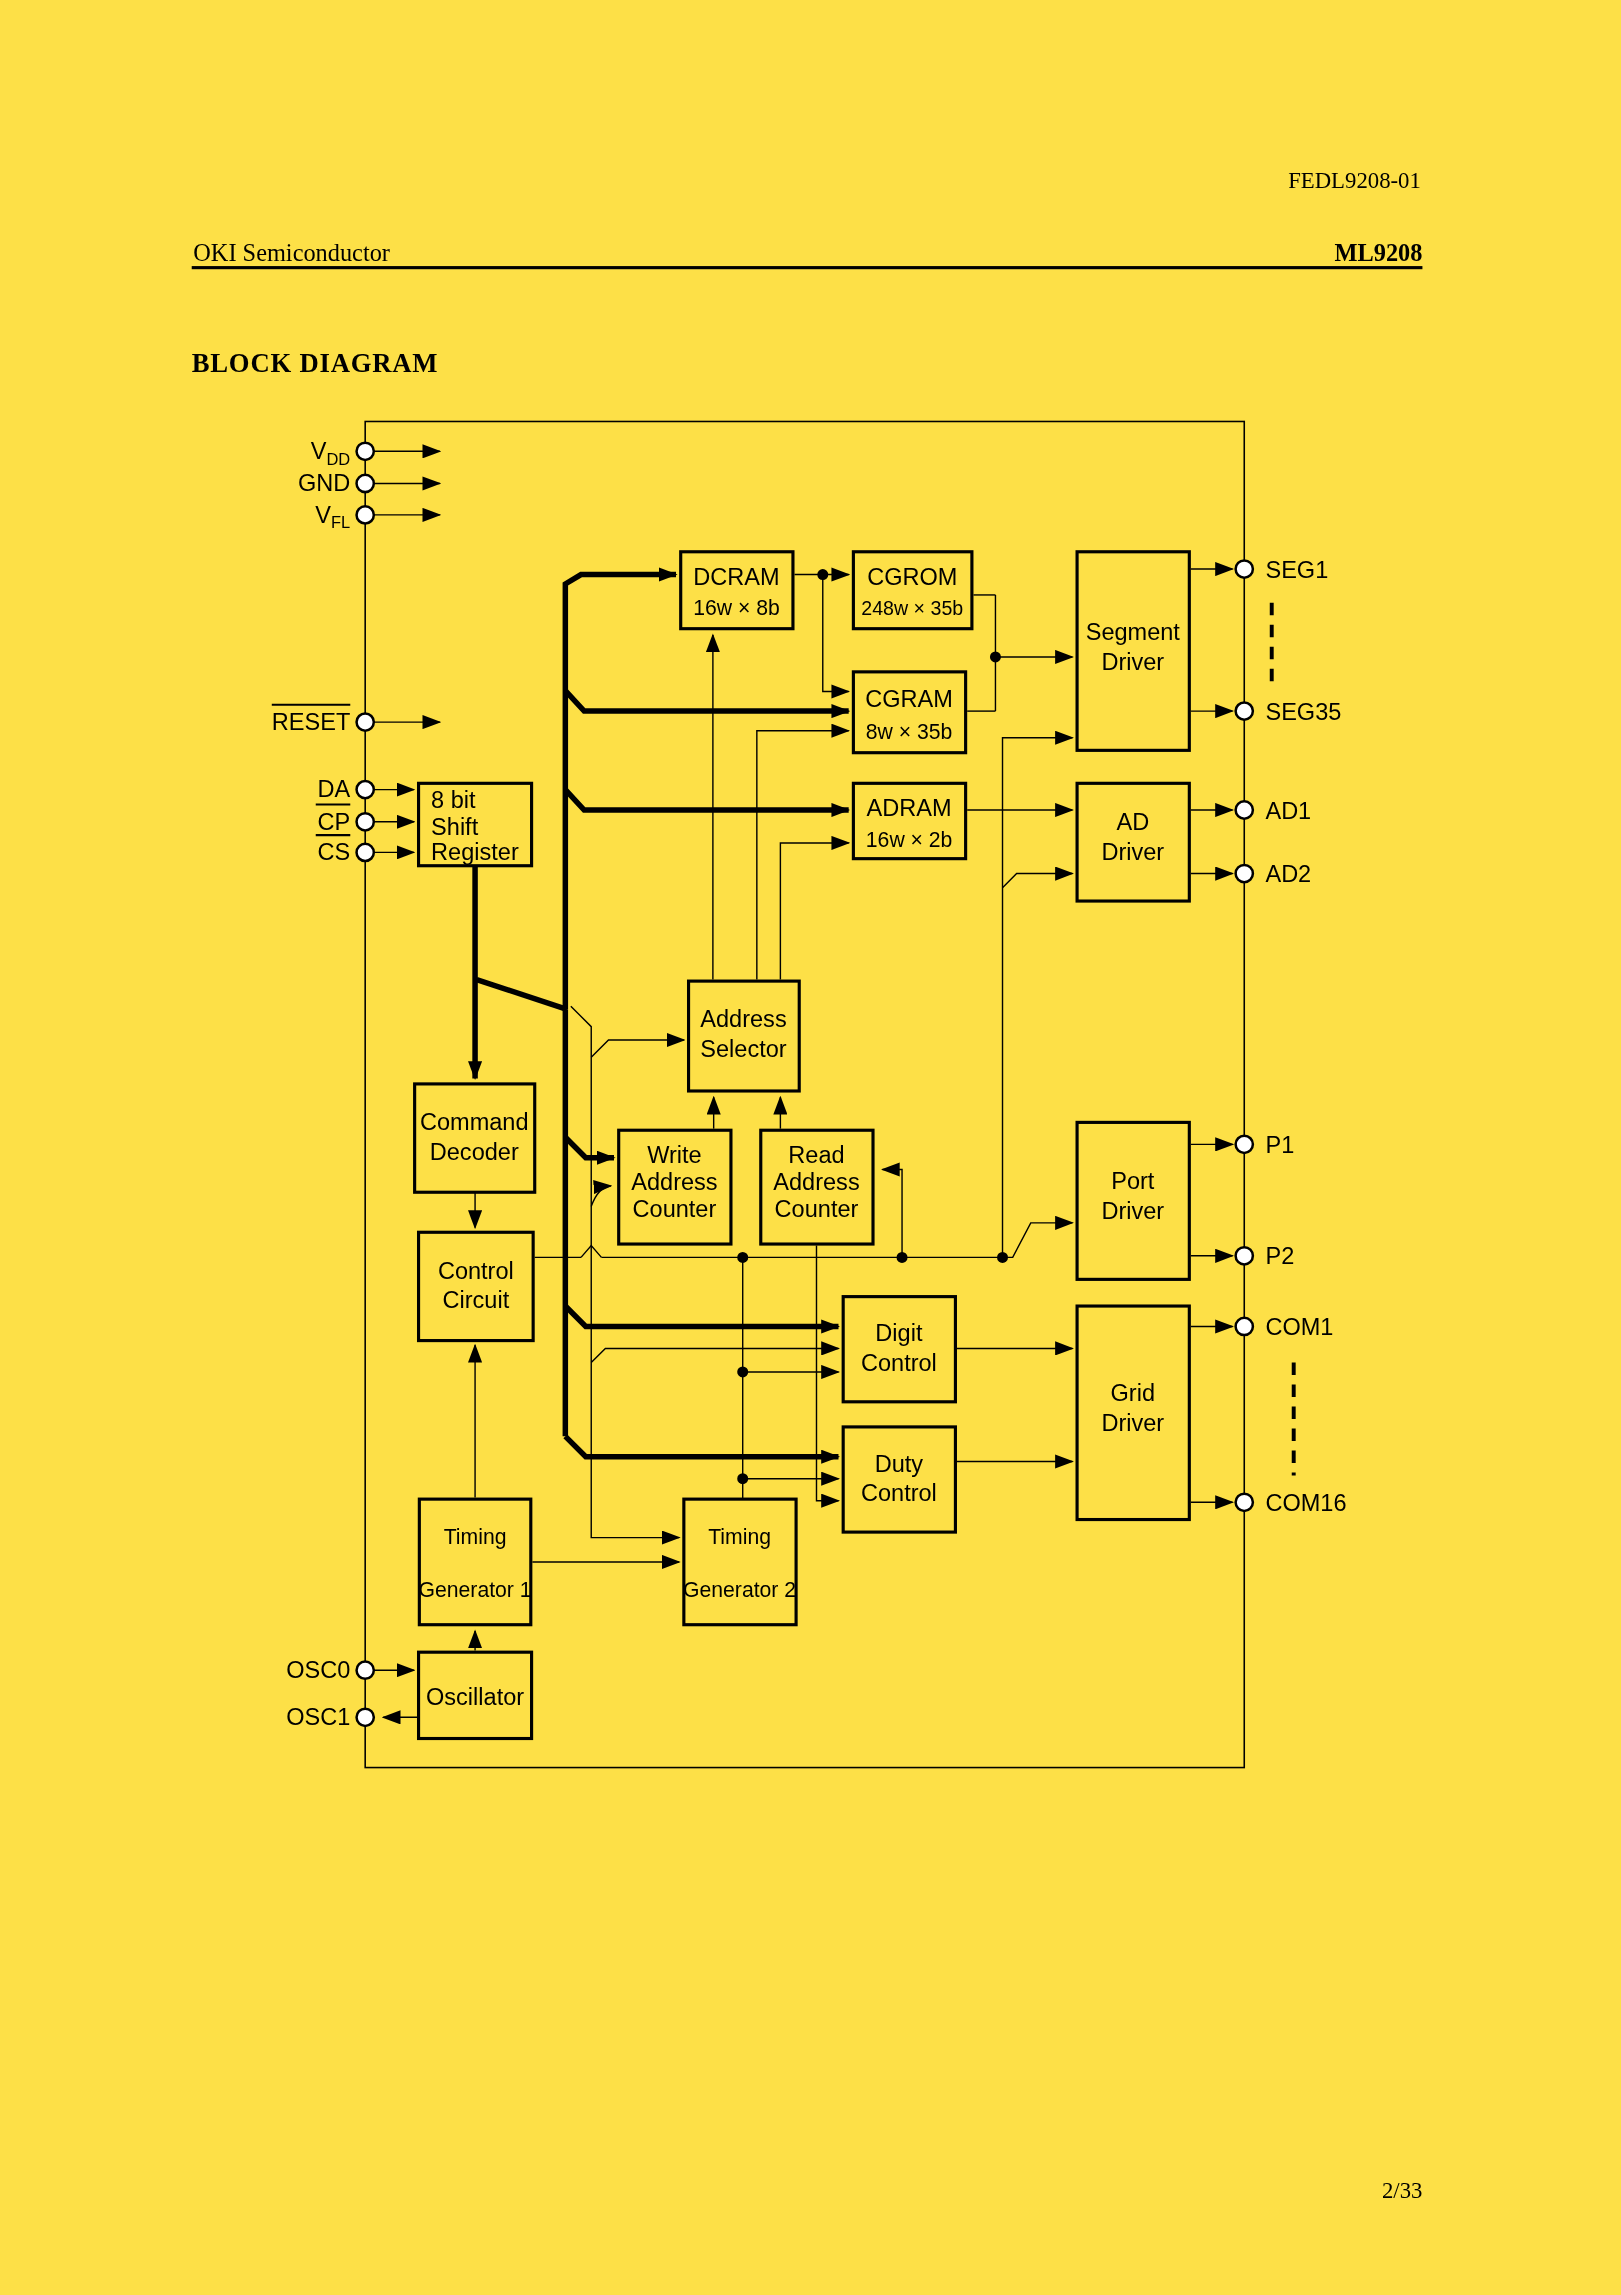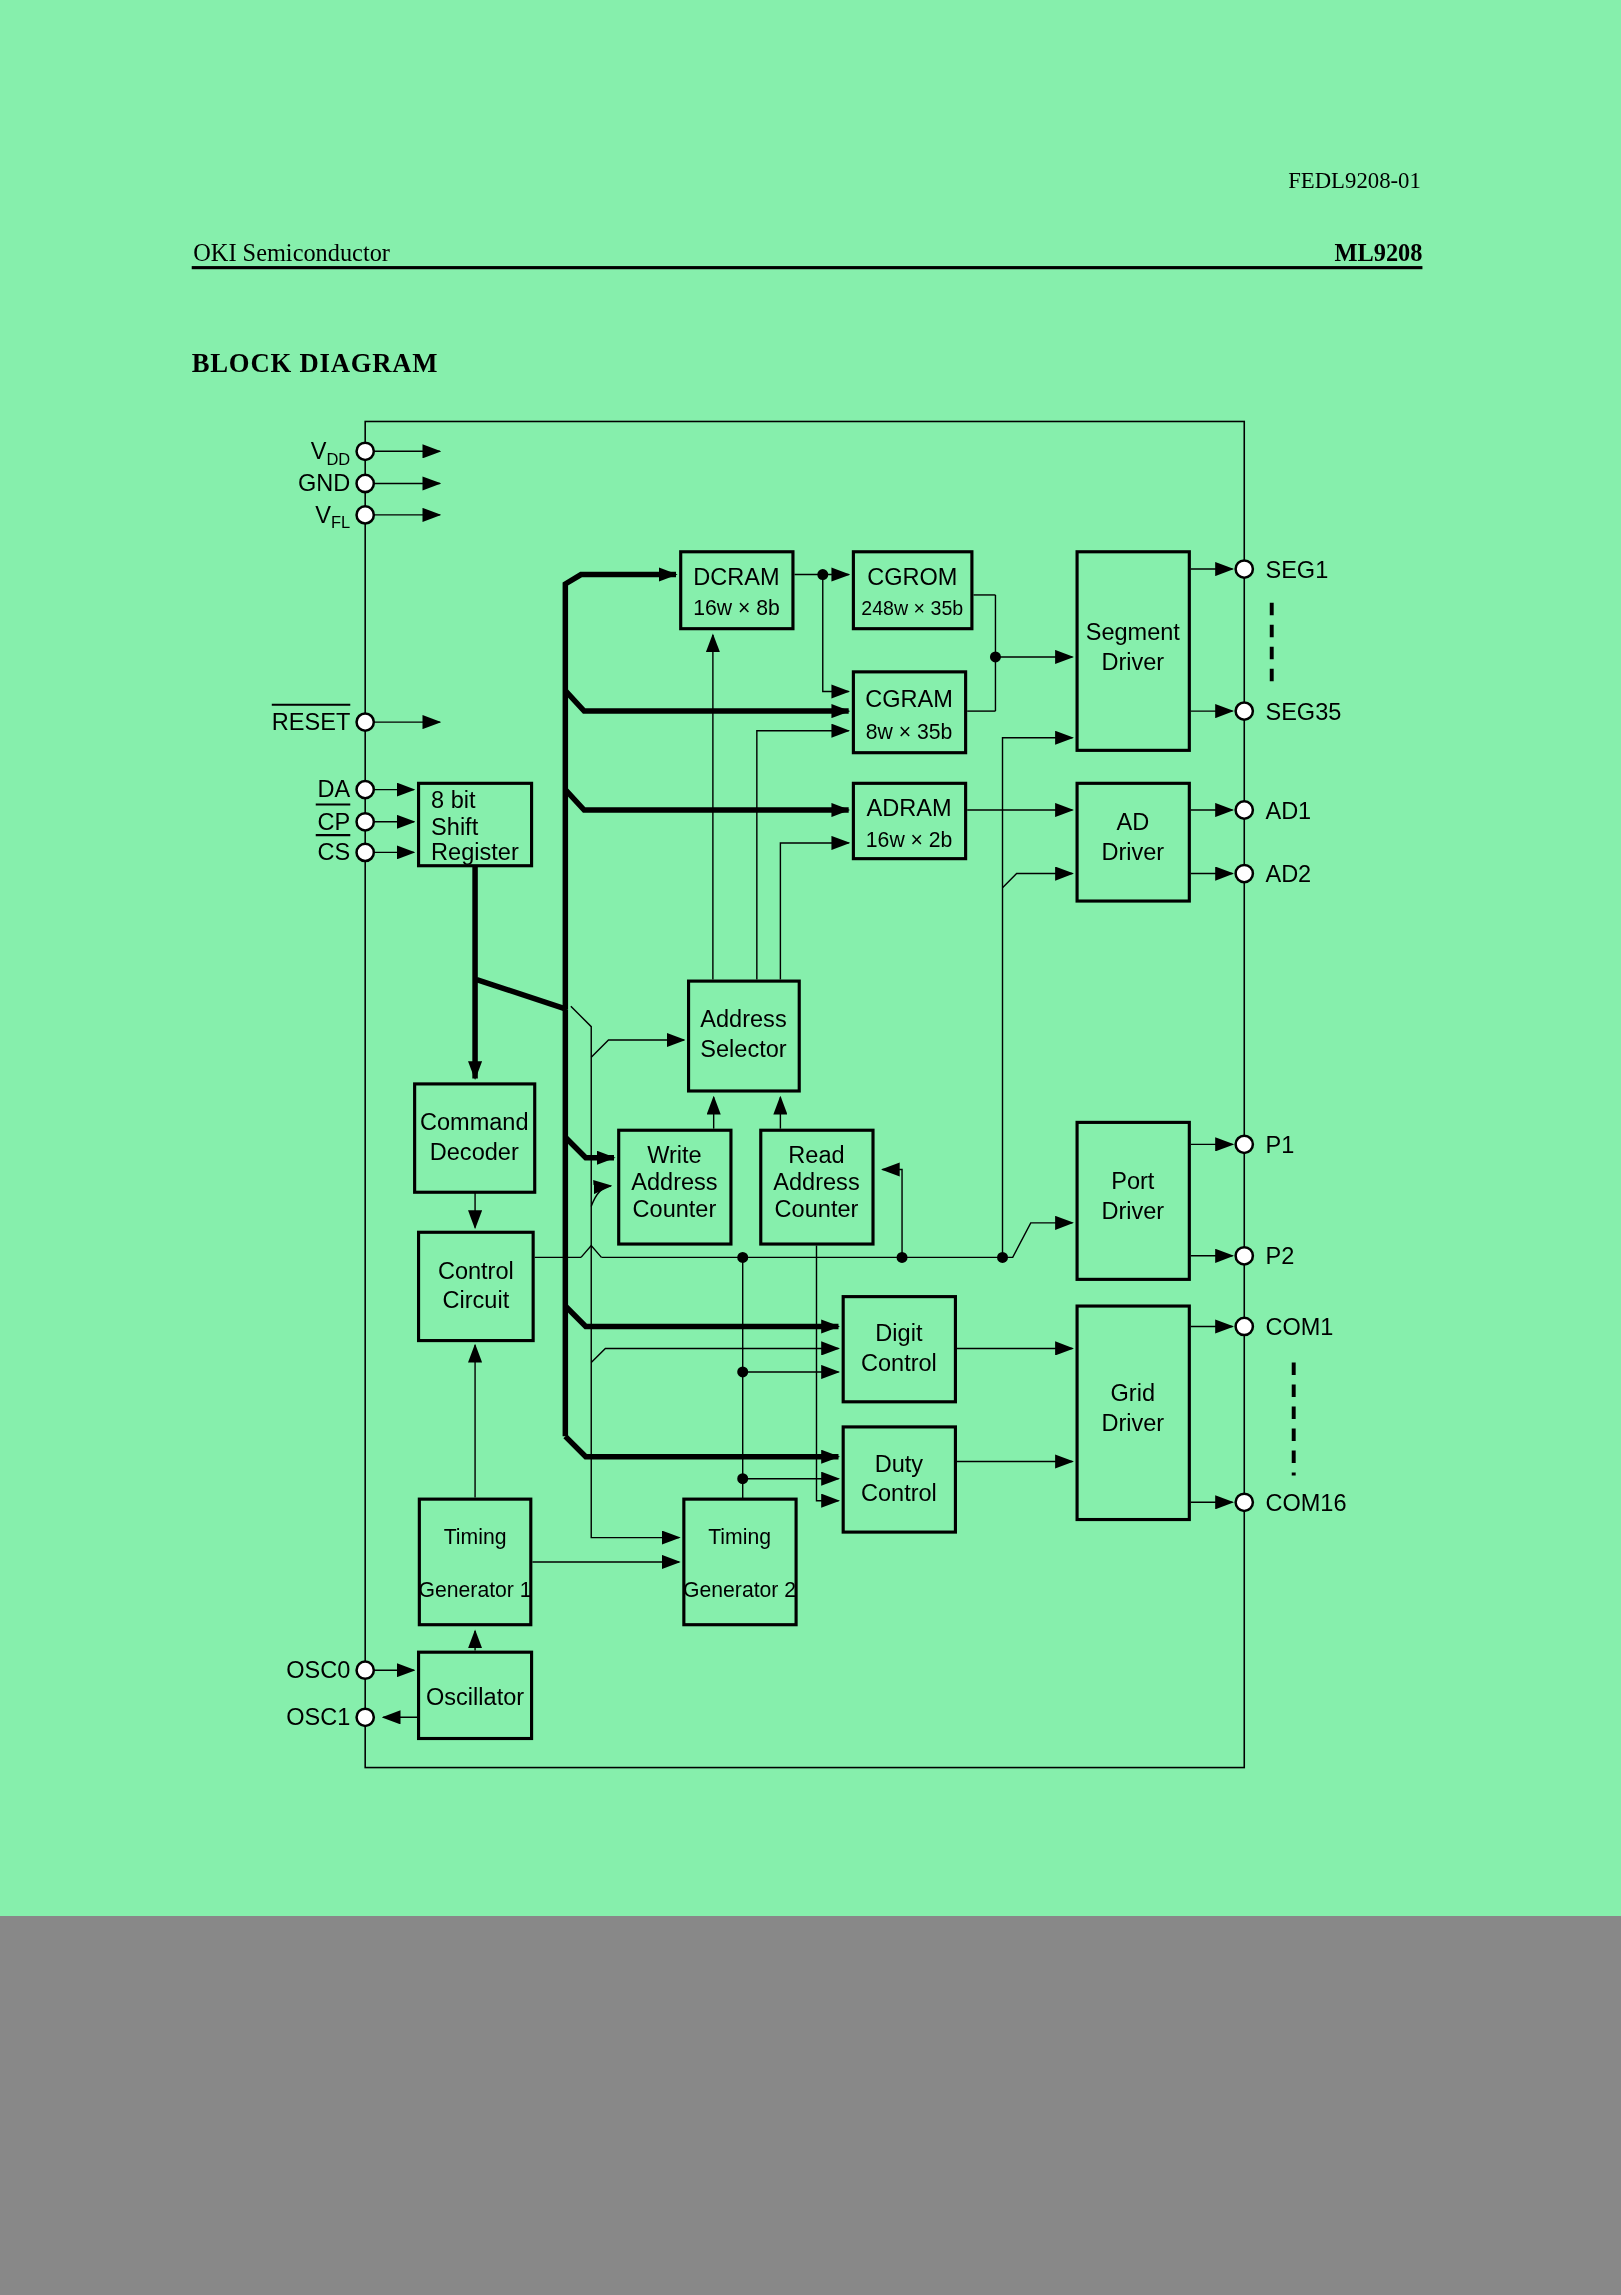--- a/index.html
+++ b/index.html
@@ -1,16 +1,16 @@
 <!DOCTYPE html>
 <html style="font-size:12.6px"><head>
 <meta charset="utf-8">
 <style>
   html,body{margin:0;padding:0;background:#888;}
-  .page{position:relative;width:1622px;height:1916px;margin:0 auto;background:#86efac;
+  .page{position:relative;width:1622px;height:2295px;margin:0 auto;background:#fde047;
         font-family:"Liberation Sans",sans-serif;}
   svg{position:absolute;left:0;top:0;}
   text{fill:#000;}
   .serif{font-family:"Liberation Serif",serif;}
   .hdr{font-size:29px;}
   .hdr-big{font-size:31px;}
   .bold{font-weight:bold;}
   .title{font-size:34px;font-weight:bold;letter-spacing:1px;}
   .blk{font-size:30px;}
   .blk-sub{font-size:27px;}

